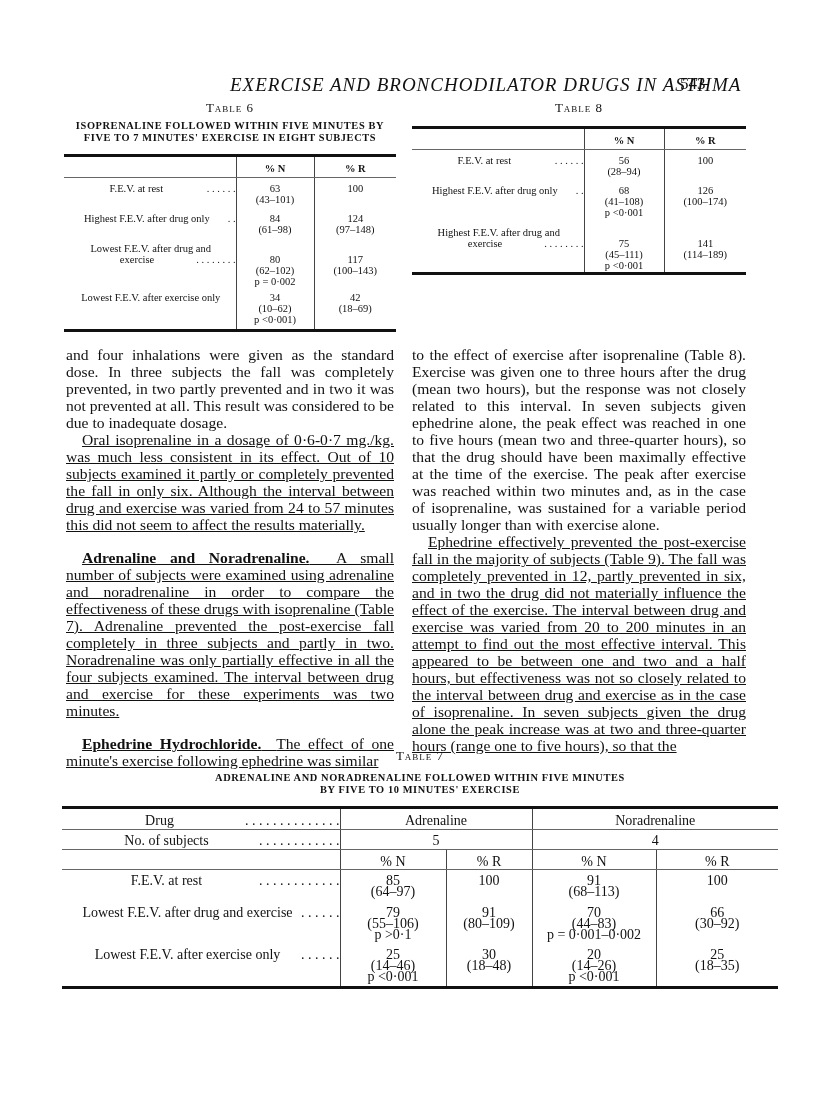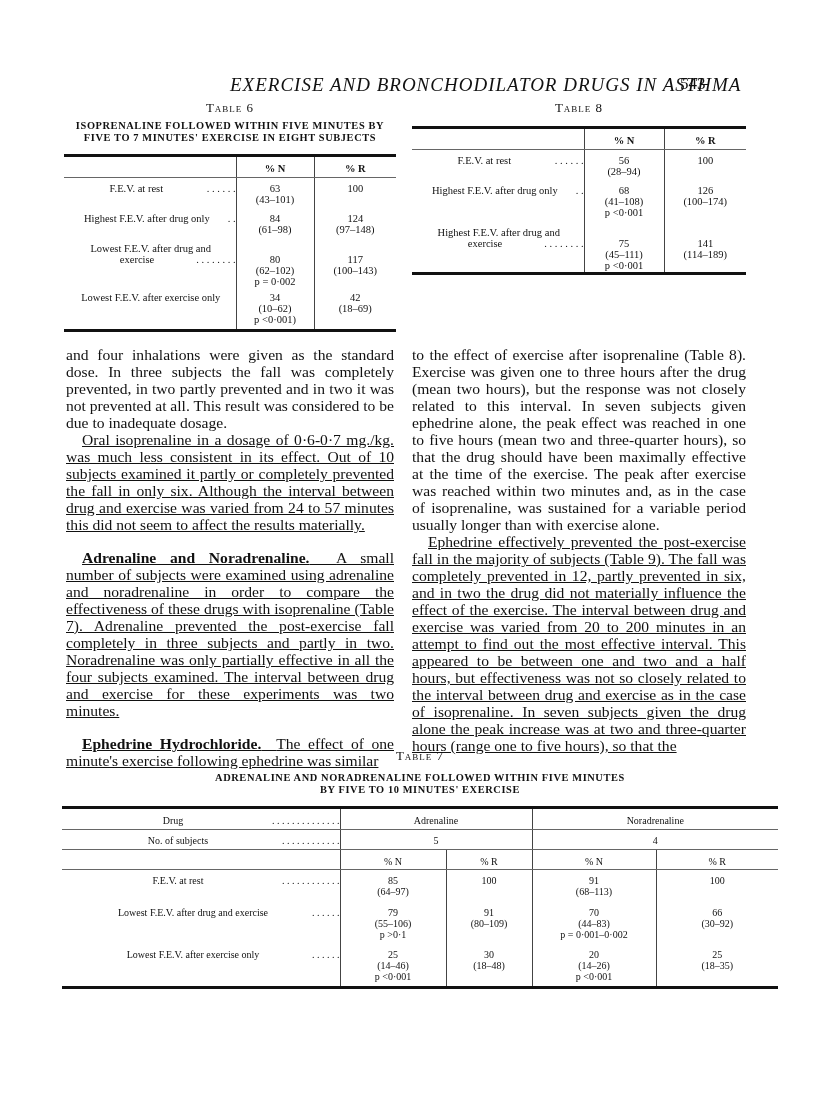--- a/index.html
+++ b/index.html
@@ -21,21 +21,21 @@
   .hline td, .hline th { border-bottom:1px solid #666; }
   .c { text-align:center; }
   .lbl { text-align:center; padding-left:2px; }
   .lbl2 { padding-left:12px; display:block; }
 
   .col-text { font-size:15.6px; line-height:17px; text-align:justify; }
   .col-text p { margin:0; }
   .indent { text-indent:16px;text-decoration:underline; }
   .hd { font-weight:bold; }
 
-  .t7 table { font-size:10px; }
+  .t7 table { font-size:14px; }
 </style>
 </head>
 <body>
 
 <div class="abs running-head">
   <span class="running-title">EXERCISE AND BRONCHODILATOR DRUGS IN ASTHMA</span>
   <span class="page-number">543</span>
 </div>
 
 <div class="abs" style="left:64px; top:100px; width:332px;">

